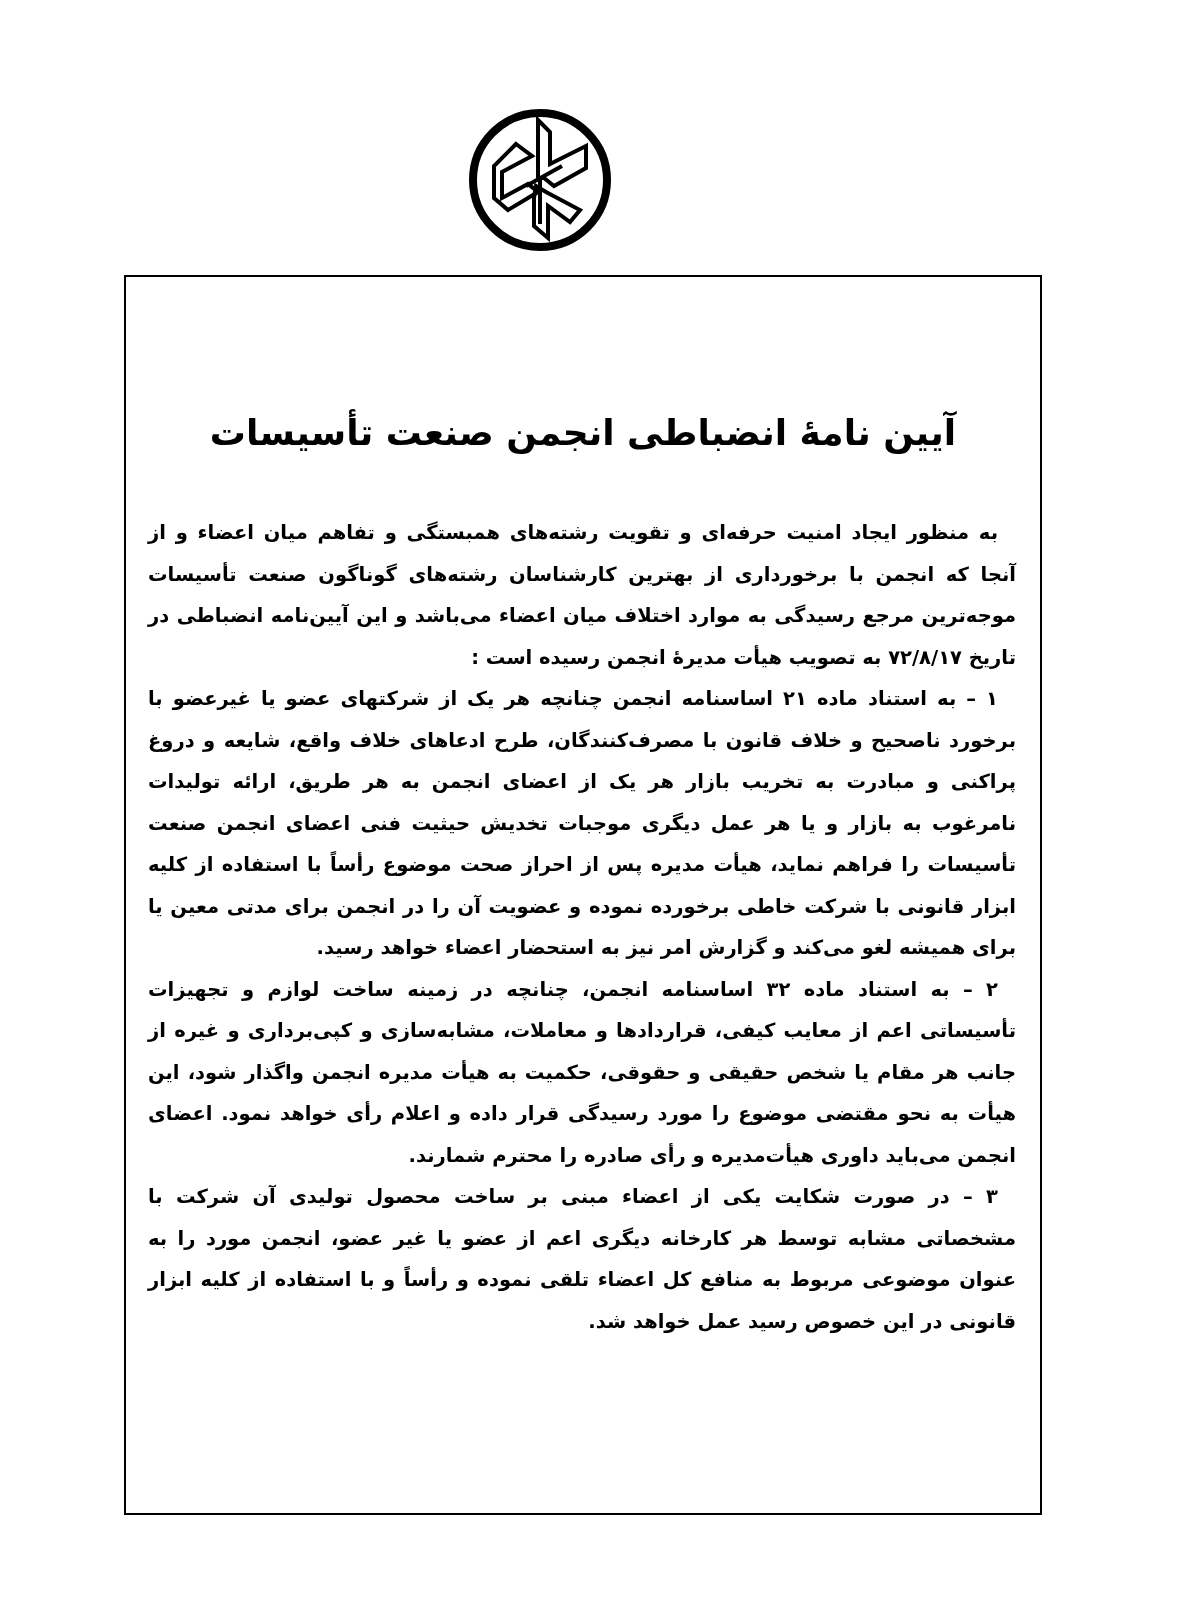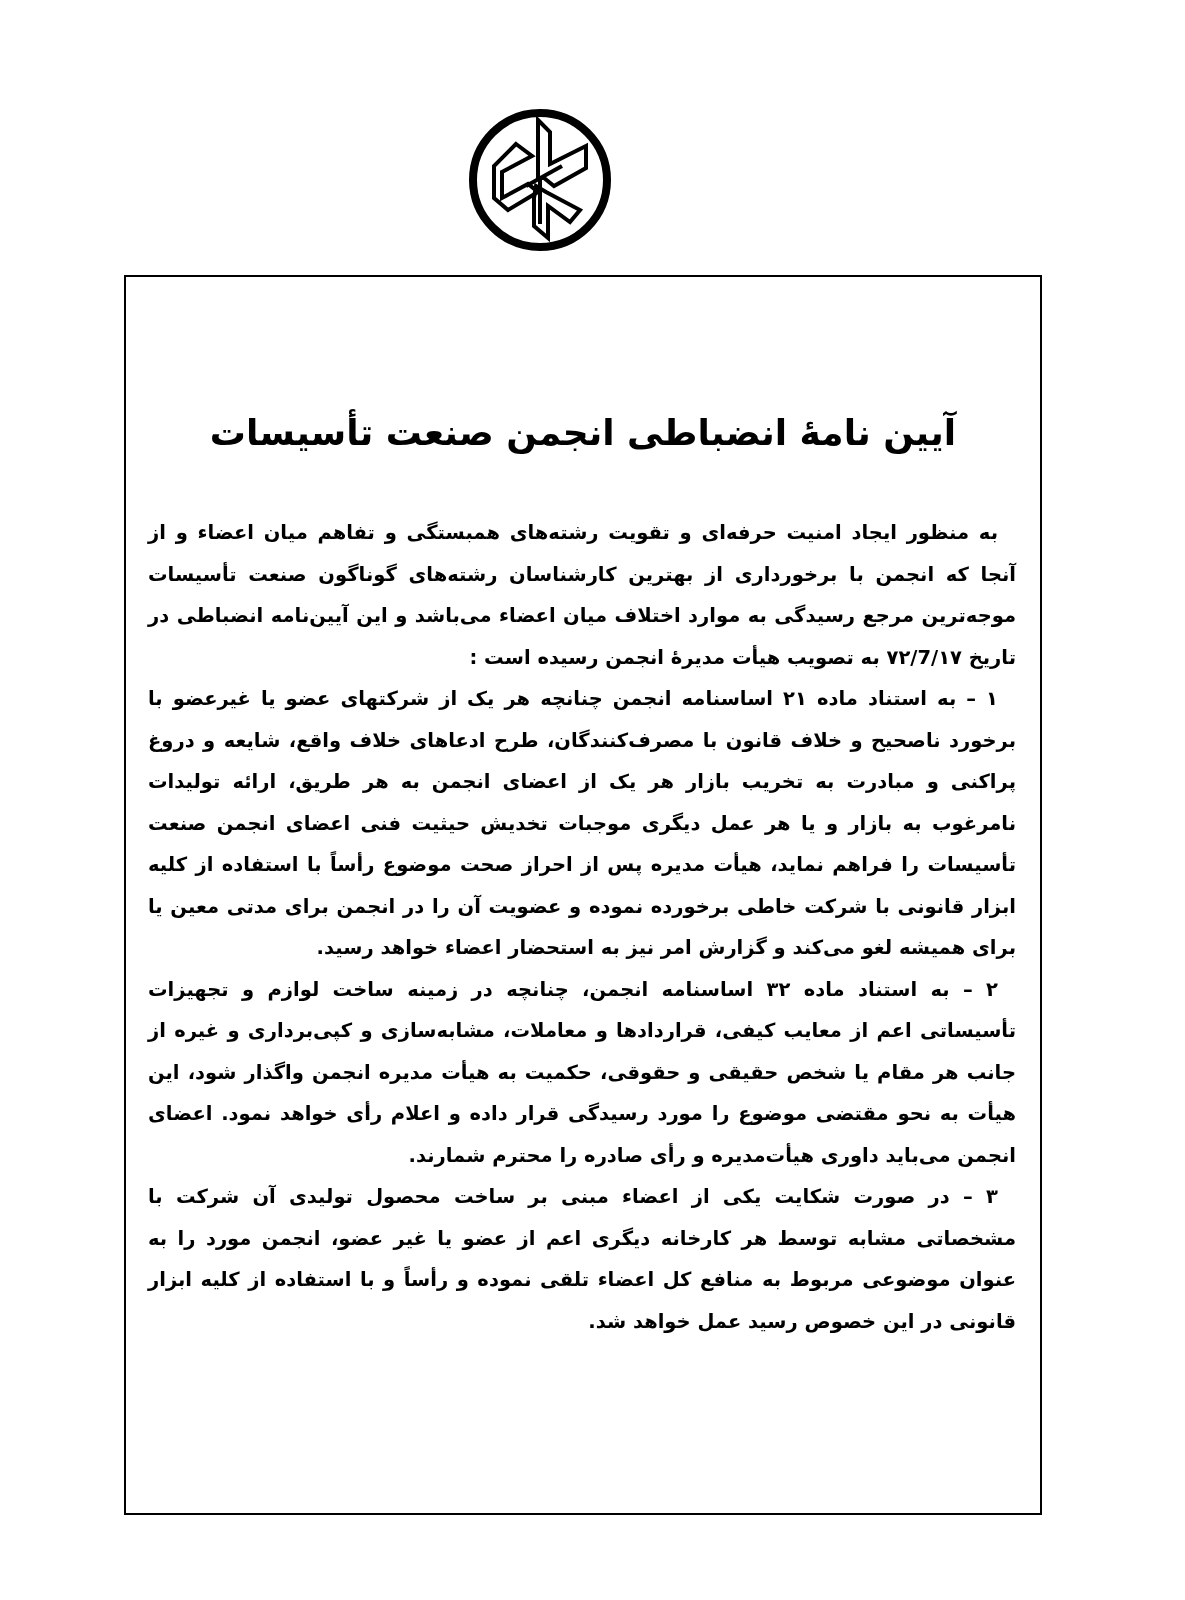--- a/index.html
+++ b/index.html
@@ -85,21 +85,21 @@
       <path d="M60 80 L96 60"></path>
       <path d="M74 70 L74 118"></path>
     </g>
   </svg>
 </div>
 
 <div class="frame">
   <h1 class="title">آیین نامهٔ انضباطی انجمن صنعت تأسیسات</h1>
 
   <div class="body-text">
-    <p class="para indent">به منظور ایجاد امنیت حرفه‌ای و تقویت رشته‌های همبستگی و تفاهم میان اعضاء و از آنجا که انجمن با برخورداری از بهترین کارشناسان رشته‌های گوناگون صنعت تأسیسات موجه‌ترین مرجع رسیدگی به موارد اختلاف میان اعضاء می‌باشد و این آیین‌نامه انضباطی در تاریخ ۷۲/7/۱۷ به تصویب هیأت مدیرهٔ انجمن رسیده است :</p>
+    <p class="para indent">به منظور ایجاد امنیت حرفه‌ای و تقویت رشته‌های همبستگی و تفاهم میان اعضاء و از آنجا که انجمن با برخورداری از بهترین کارشناسان رشته‌های گوناگون صنعت تأسیسات موجه‌ترین مرجع رسیدگی به موارد اختلاف میان اعضاء می‌باشد و این آیین‌نامه انضباطی در تاریخ ۷۲/۸/۱۷ به تصویب هیأت مدیرهٔ انجمن رسیده است :</p>
 
     <p class="para indent">
       <span class="item-num">۱</span>
       <span>– به استناد ماده ۲۱ اساسنامه انجمن چنانچه هر یک از شرکتهای عضو یا غیرعضو با برخورد ناصحیح و خلاف قانون با مصرف‌کنندگان، طرح ادعاهای خلاف واقع، شایعه و دروغ پراکنی و مبادرت به تخریب بازار هر یک از اعضای انجمن به هر طریق، ارائه تولیدات نامرغوب به بازار و یا هر عمل دیگری موجبات تخدیش حیثیت فنی اعضای انجمن صنعت تأسیسات را فراهم نماید، هیأت مدیره پس از احراز صحت موضوع رأساً با استفاده از کلیه ابزار قانونی با شرکت خاطی برخورده نموده و عضویت آن را در انجمن برای مدتی معین یا برای همیشه لغو می‌کند و گزارش امر نیز به استحضار اعضاء خواهد رسید.</span>
     </p>
 
     <p class="para indent">
       <span class="item-num">۲</span>
       <span>– به استناد ماده ۳۲ اساسنامه انجمن، چنانچه در زمینه ساخت لوازم و تجهیزات تأسیساتی اعم از معایب کیفی، قراردادها و معاملات، مشابه‌سازی و کپی‌برداری و غیره از جانب هر مقام یا شخص حقیقی و حقوقی، حکمیت به هیأت مدیره انجمن واگذار شود، این هیأت به نحو مقتضی موضوع را مورد رسیدگی قرار داده و اعلام رأی خواهد نمود. اعضای انجمن می‌باید داوری هیأت‌مدیره و رأی صادره را محترم شمارند.</span>
     </p>

